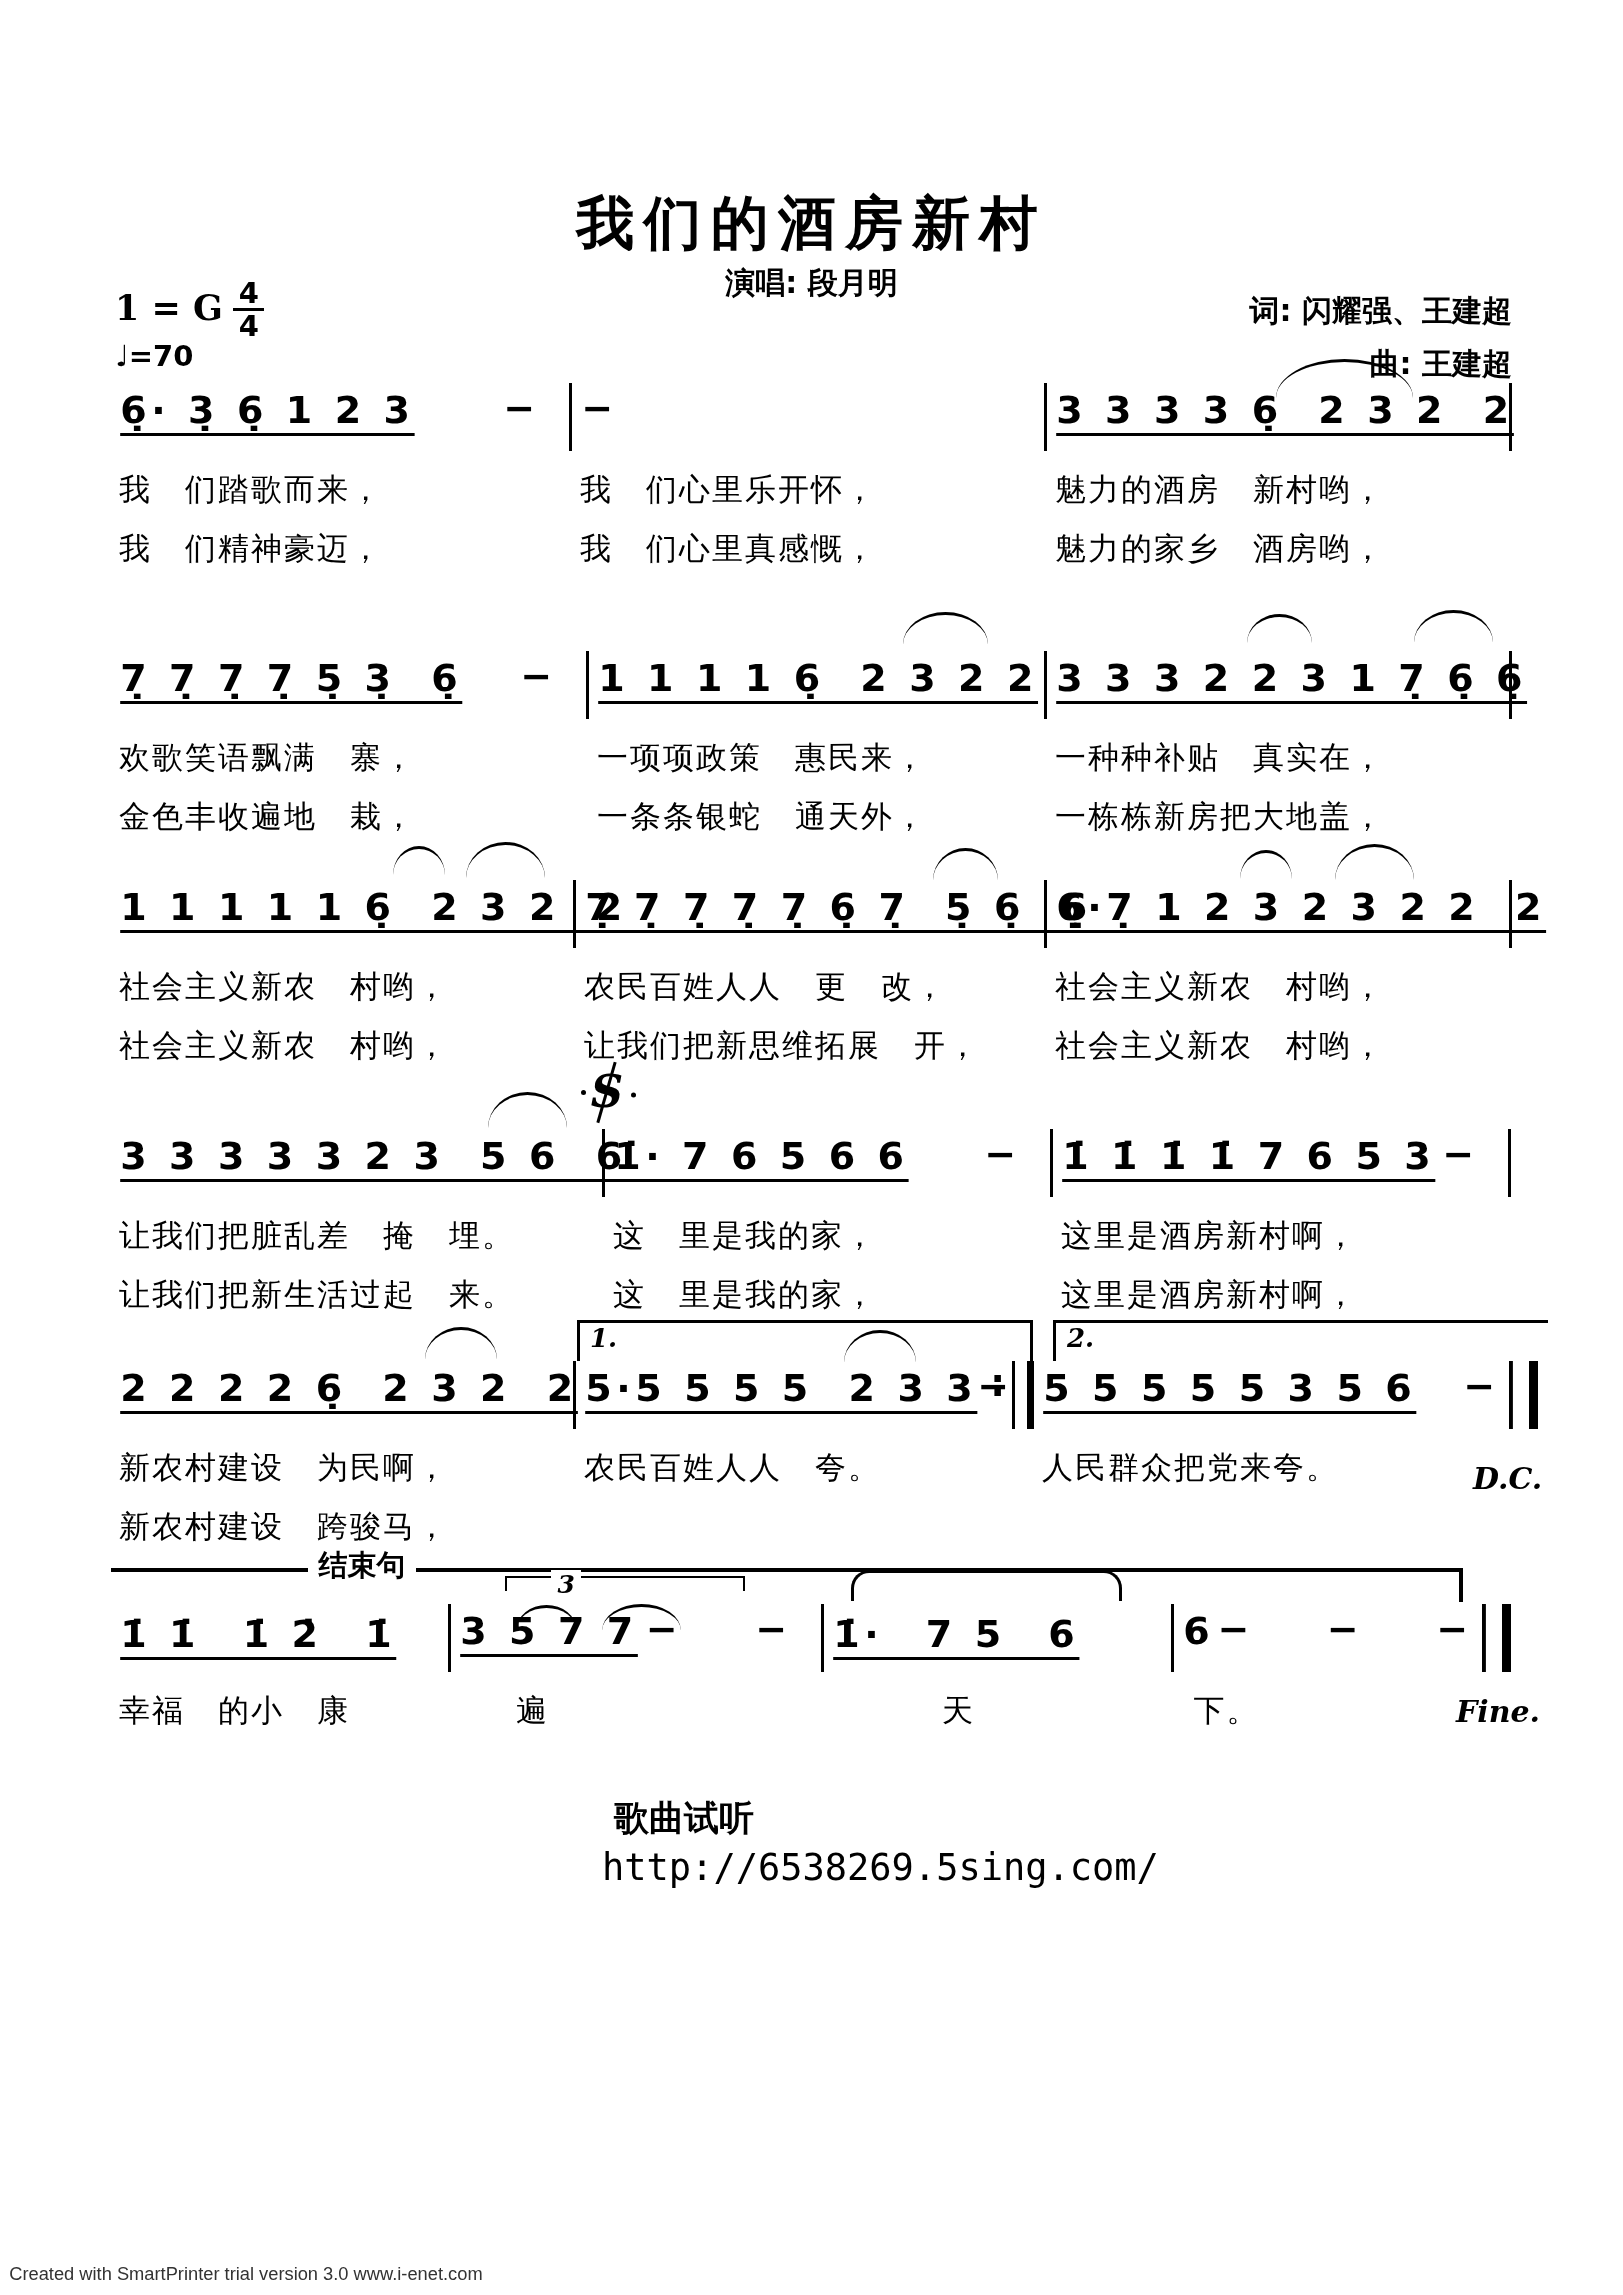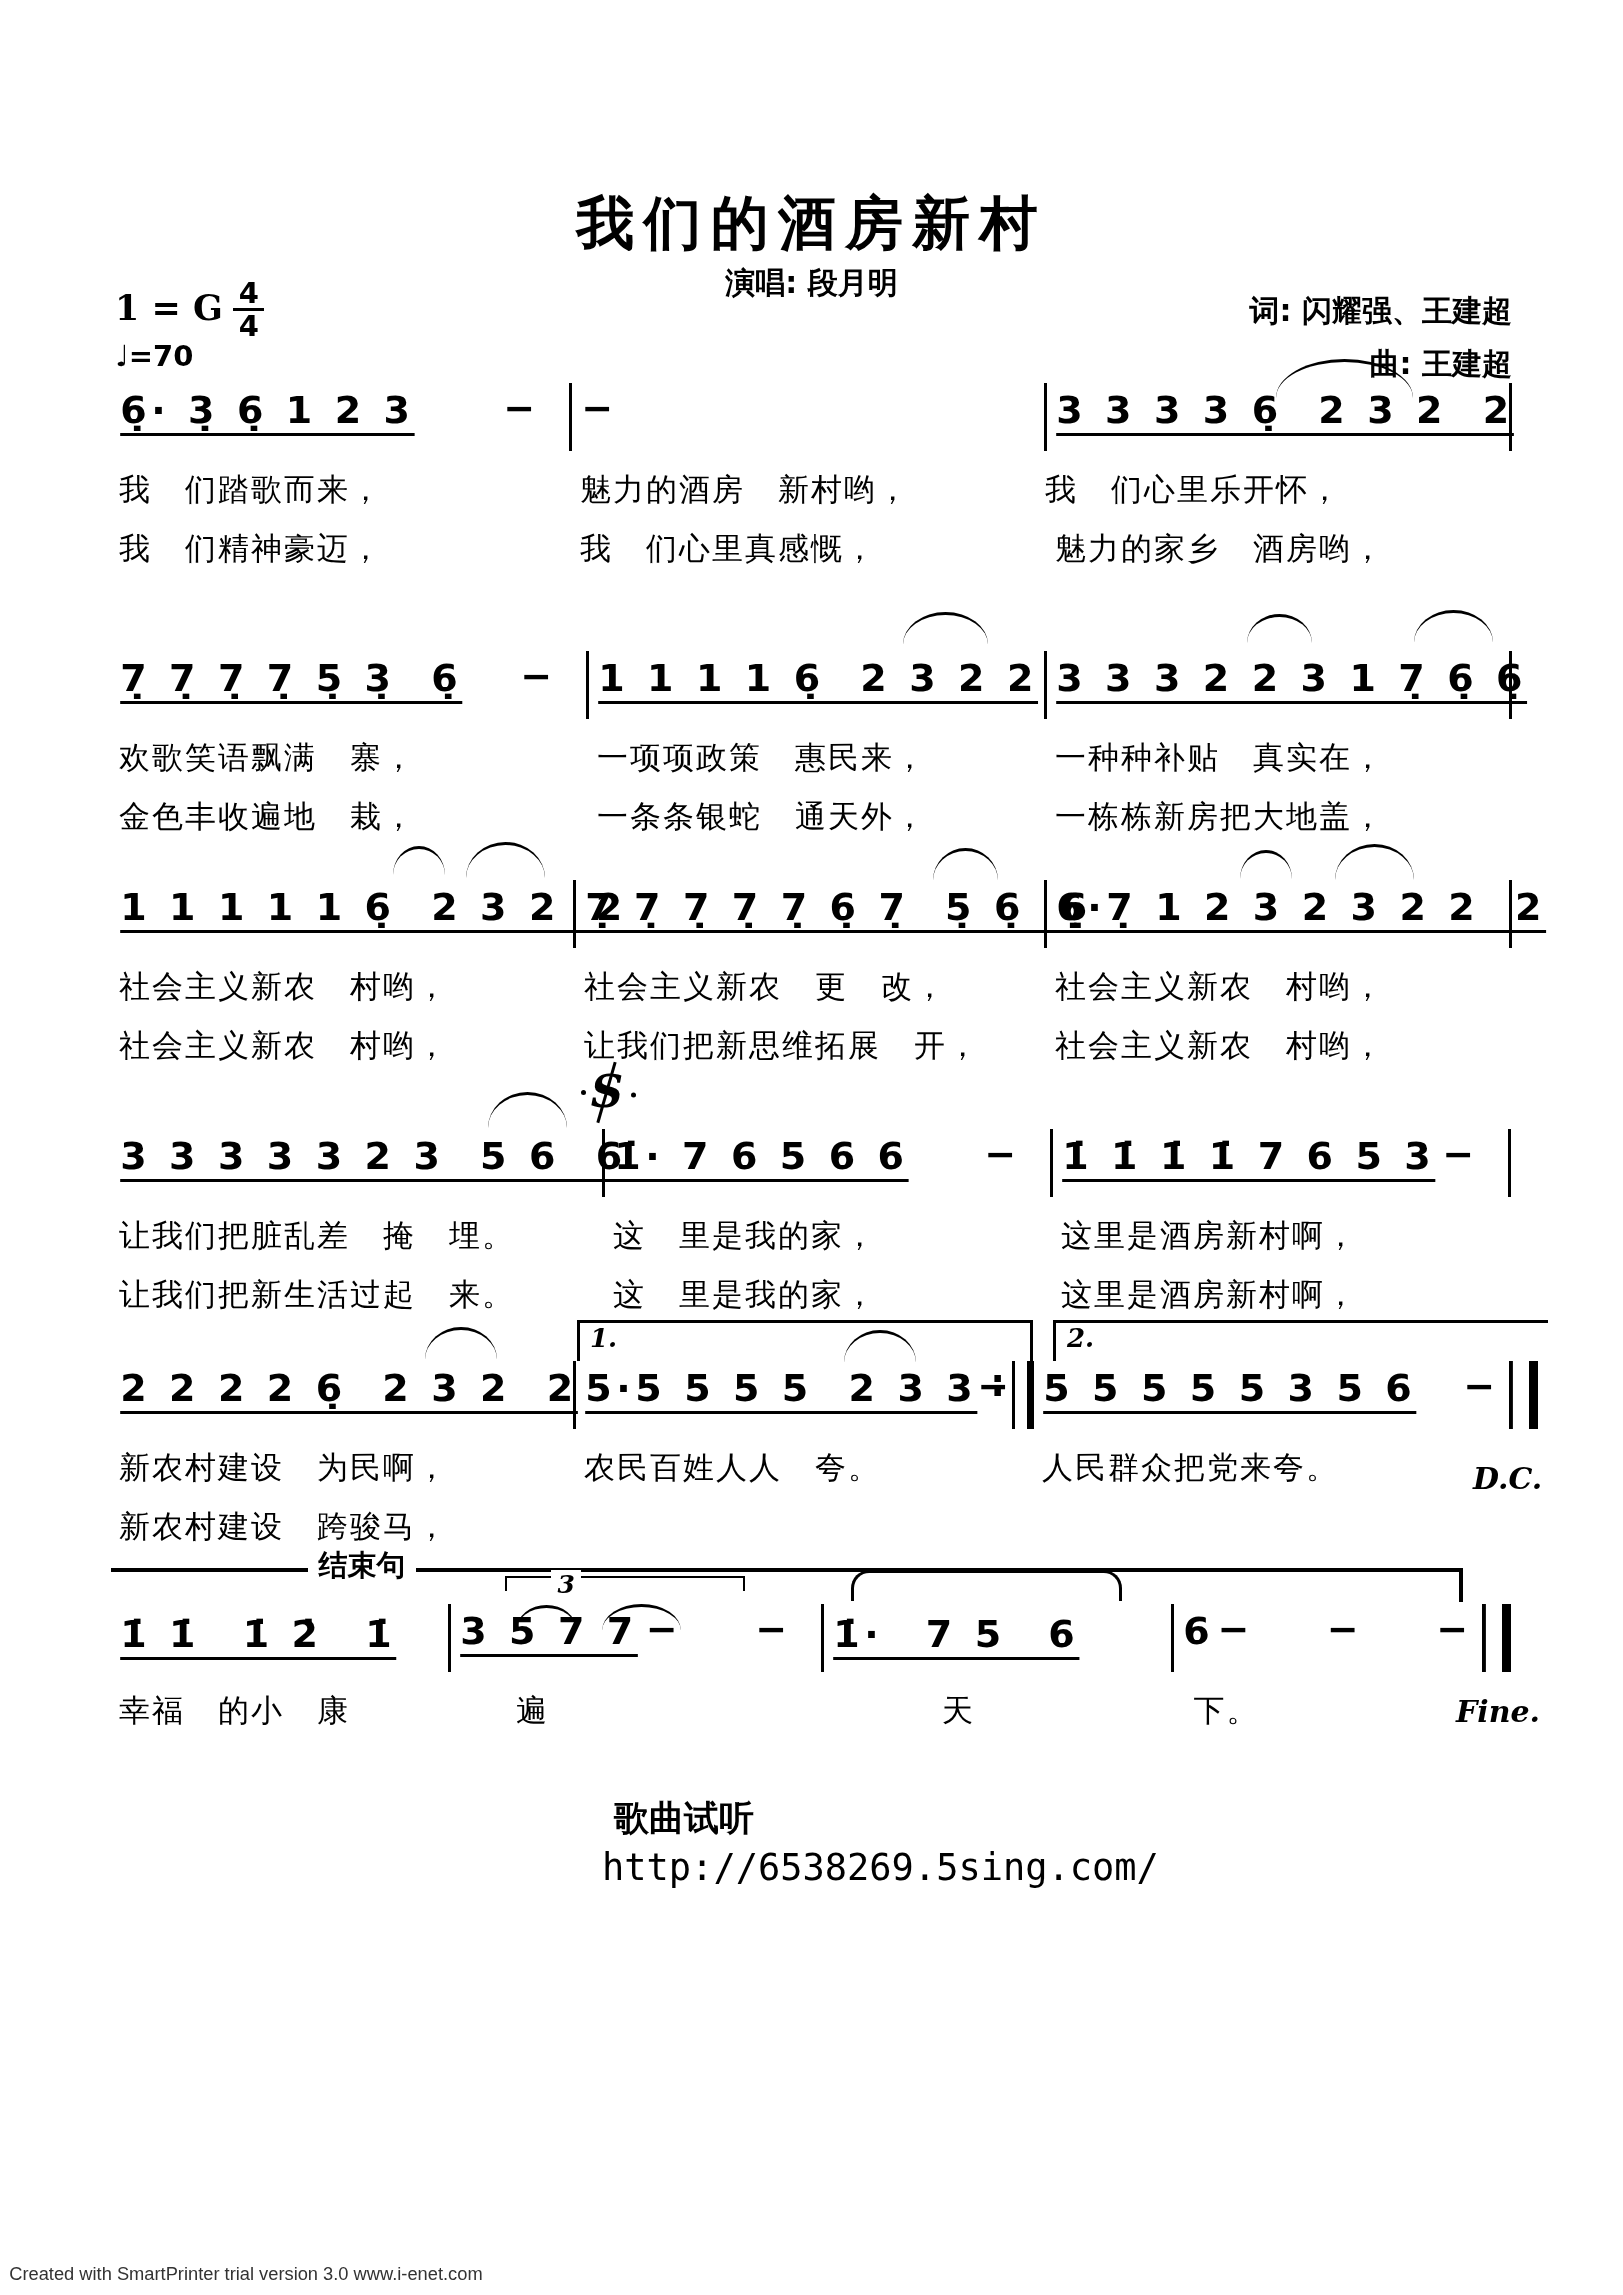--- a/index.html
+++ b/index.html
@@ -99,22 +99,22 @@
       <div class="nc bar" style="width:475px">
         <span class="tail">−</span>
       </div>
       <div class="nc end-bar" style="width:465px">
         <span class="main">3 3 3 3 6̣  2 3 2  2</span>
         <span class="tail"></span>
       </div>
     </div>
     <div class="row lyr-row">
       <div class="lc" style="width:461px">我　们踏歌而来，</div>
+      <div class="lc" style="width:475px">我　们心里乐开怀，</div>
       <div class="lc" style="width:465px">魅力的酒房　新村哟，</div>
-      <div class="lc" style="width:475px">我　们心里乐开怀，</div>
     </div>
     <div class="row lyr-row">
       <div class="lc" style="width:461px">我　们精神豪迈，</div>
       <div class="lc" style="width:475px">我　们心里真感慨，</div>
       <div class="lc" style="width:465px">魅力的家乡　酒房哟，</div>
     </div>
   </div>
 
   <div class="system" style="top:651px">
     <div class="row">
@@ -153,21 +153,21 @@
         <span class="main">7̣ 7̣ 7̣ 7̣ 7̣ 6̣ 7̣  5̣ 6̣  6̣</span>
         <span class="tail"></span>
       </div>
       <div class="nc end-bar" style="width:465px">
         <span class="main">6̣·7̣ 1 2 3 2 3 2 2  2</span>
         <span class="tail"></span>
       </div>
     </div>
     <div class="row lyr-row">
       <div class="lc" style="width:465px">社会主义新农　村哟，</div>
-      <div class="lc" style="width:471px">社会主义新农　更　改，</div>
+      <div class="lc" style="width:471px">农民百姓人人　更　改，</div>
       <div class="lc" style="width:465px">社会主义新农　村哟，</div>
     </div>
     <div class="row lyr-row">
       <div class="lc" style="width:465px">社会主义新农　村哟，</div>
       <div class="lc" style="width:471px">让我们把新思维拓展　开，</div>
       <div class="lc" style="width:465px">社会主义新农　村哟，</div>
     </div>
   </div>
 
   <div class="system" style="top:1129px">

